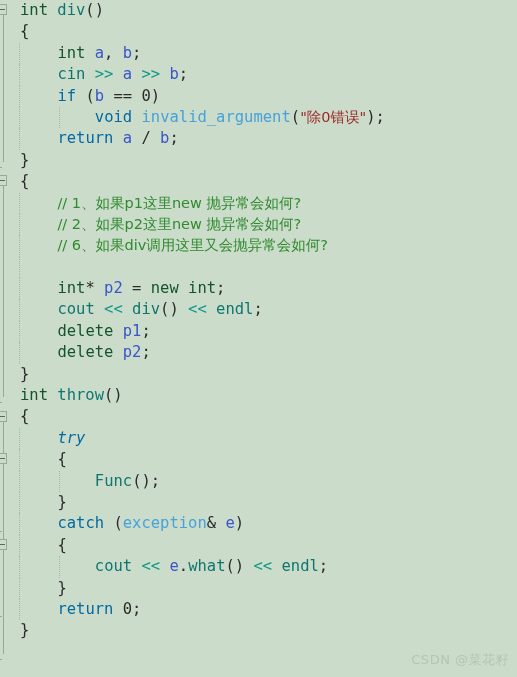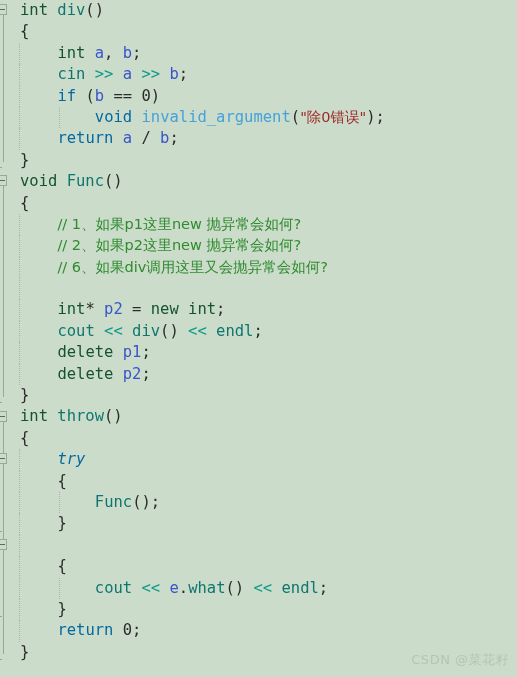--- a/index.html
+++ b/index.html
@@ -100,38 +100,37 @@
 
   <div id="code">
       <div class="line" style="top: 0px;"><span style="padding-left: 6px;"><span class="kwb">int</span><span class="pun"> </span><span class="fn">div</span><span class="pun">()</span></span></div>
       <div class="line" style="top: 0px;"><span style="padding-left: 6px;"><span class="pun">{</span></span></div>
       <div class="line" style="top: 0px;"><span class="guide g1" style="left: 5px;"></span><span style="padding-left: 43.4px;"><span class="kwb">int</span><span class="pun"> </span><span class="var">a</span><span class="pun">, </span><span class="var">b</span><span class="pun">;</span></span></div>
       <div class="line" style="top: 0px;"><span class="guide g1" style="left: 5px;"></span><span style="padding-left: 43.4px;"><span class="fn">cin</span><span class="pun"> </span><span class="op">&gt;&gt;</span><span class="pun"> </span><span class="var">a</span><span class="pun"> </span><span class="op">&gt;&gt;</span><span class="pun"> </span><span class="var">b</span><span class="pun">;</span></span></div>
       <div class="line" style="top: 0px;"><span class="guide g1" style="left: 5px;"></span><span style="padding-left: 43.4px;"><span class="kw">if</span><span class="pun"> (</span><span class="var">b</span><span class="pun"> == 0)</span></span></div>
       <div class="line" style="top: 0px;"><span class="guide g1" style="left: 5px;"></span><span class="guide g2" style="left: 45px;"></span><span style="padding-left: 80.8px;"><span class="kw">void</span><span class="pun"> </span><span class="typ">invalid_argument</span><span class="pun">(</span><span class="str cjk">"除0错误"</span><span class="pun">);</span></span></div>
       <div class="line" style="top: 0px;"><span class="guide g1" style="left: 5px;"></span><span style="padding-left: 43.4px;"><span class="kw">return</span><span class="pun"> </span><span class="var">a</span><span class="pun"> / </span><span class="var">b</span><span class="pun">;</span></span></div>
       <div class="line" style="top: 0px;"><span style="padding-left: 6px;"><span class="pun">}</span></span></div>
-      <div class="line" style="top: 0px;"><span style="padding-left: 6px;"><span class="kwb">void</span><span class="pun"> </span><span class="fn">Func</span><span class="pun">()</span></span></div>
       <div class="line" style="top: 0px;"><span style="padding-left: 6px;"><span class="pun">{</span></span></div>
       <div class="line" style="top: 0px;"><span class="guide g1" style="left: 5px;"></span><span style="padding-left: 43.4px;"><span class="cmt cjk">// 1、如果p1这里new 抛异常会如何?</span></span></div>
       <div class="line" style="top: 0px;"><span class="guide g1" style="left: 5px;"></span><span style="padding-left: 43.4px; text-align: right;"><span class="cmt cjk">// 2、如果p2这里new 抛异常会如何?</span></span></div>
       <div class="line" style="top: 0px;"><span class="guide g1" style="left: 5px;"></span><span style="padding-left: 43.4px;"><span class="cmt cjk">// 6、如果div调用这里又会抛异常会如何?</span></span></div>
       <div class="line" style="top: 0px;"><span class="guide g1" style="left: 5px;"></span></div>
       <div class="line" style="top: 0px;"><span class="guide g1" style="left: 5px;"></span><span style="padding-left: 43.4px;"><span class="kwb">int</span><span class="pun">* </span><span class="var">p2</span><span class="pun"> = </span><span class="kwb">new</span><span class="pun"> </span><span class="kwb">int</span><span class="pun">;</span></span></div>
       <div class="line" style="top: 0px;"><span class="guide g1" style="left: 5px;"></span><span style="padding-left: 43.4px;"><span class="fn">cout</span><span class="pun"> </span><span class="op">&lt;&lt;</span><span class="pun"> </span><span class="fn">div</span><span class="pun">() </span><span class="op">&lt;&lt;</span><span class="pun"> </span><span class="fn">endl</span><span class="pun">;</span></span></div>
       <div class="line" style="top: 0px;"><span class="guide g1" style="left: 5px;"></span><span style="padding-left: 43.4px;"><span class="kwb">delete</span><span class="pun"> </span><span class="var">p1</span><span class="pun">;</span></span></div>
       <div class="line" style="top: 0px;"><span class="guide g1" style="left: 5px;"></span><span style="padding-left: 43.4px;"><span class="kwb">delete</span><span class="pun"> </span><span class="var">p2</span><span class="pun">;</span></span></div>
       <div class="line" style="top: 0px;"><span style="padding-left: 6px;"><span class="pun">}</span></span></div>
       <div class="line" style="top: 0px;"><span style="padding-left: 6px;"><span class="kwb">int</span><span class="pun"> </span><span class="fn">throw</span><span class="pun">()</span></span></div>
       <div class="line" style="top: 0px;"><span style="padding-left: 6px;"><span class="pun">{</span></span></div>
       <div class="line" style="top: 0px; font-style: italic;"><span class="guide g1" style="left: 5px;"></span><span style="padding-left: 43.4px;"><span class="kw">try</span></span></div>
       <div class="line" style="top: 0px;"><span class="guide g1" style="left: 5px;"></span><span style="padding-left: 43.4px;"><span class="pun">{</span></span></div>
       <div class="line" style="top: 0px;"><span class="guide g1" style="left: 5px;"></span><span class="guide g2" style="left: 45px;"></span><span style="padding-left: 80.8px;"><span class="fn">Func</span><span class="pun">();</span></span></div>
       <div class="line" style="top: 0px;"><span class="guide g1" style="left: 5px;"></span><span style="padding-left: 43.4px;"><span class="pun">}</span></span></div>
-      <div class="line" style="top: 0px;"><span class="guide g1" style="left: 5px;"></span></div>
+      <div class="line" style="top: 0px;"><span class="guide g1" style="left: 5px;"></span><span style="padding-left: 43.4px;"><span class="kw">catch</span><span class="pun"> (</span><span class="typ">exception</span><span class="pun">&amp; </span><span class="var">e</span><span class="pun">)</span></span></div>
       <div class="line" style="top: 0px;"><span class="guide g1" style="left: 5px;"></span><span style="padding-left: 43.4px;"><span class="pun">{</span></span></div>
       <div class="line" style="top: 0px;"><span class="guide g1" style="left: 5px;"></span><span class="guide g2" style="left: 45px;"></span><span style="padding-left: 80.8px;"><span class="fn">cout</span><span class="pun"> </span><span class="op">&lt;&lt;</span><span class="pun"> </span><span class="var">e</span><span class="pun">.</span><span class="fn">what</span><span class="pun">() </span><span class="op">&lt;&lt;</span><span class="pun"> </span><span class="fn">endl</span><span class="pun">;</span></span></div>
       <div class="line" style="top: 0px;"><span class="guide g1" style="left: 5px;"></span><span style="padding-left: 43.4px;"><span class="pun">}</span></span></div>
       <div class="line" style="top: 0px;"><span class="guide g1" style="left: 5px;"></span><span style="padding-left: 43.4px;"><span class="kw">return</span><span class="pun"> 0;</span></span></div>
       <div class="line" style="top: 0px;"><span style="padding-left: 6px;"><span class="pun">}</span></span></div>
     </div>
 
   <div id="watermark">CSDN @菜花籽</div>
 </div>
 

